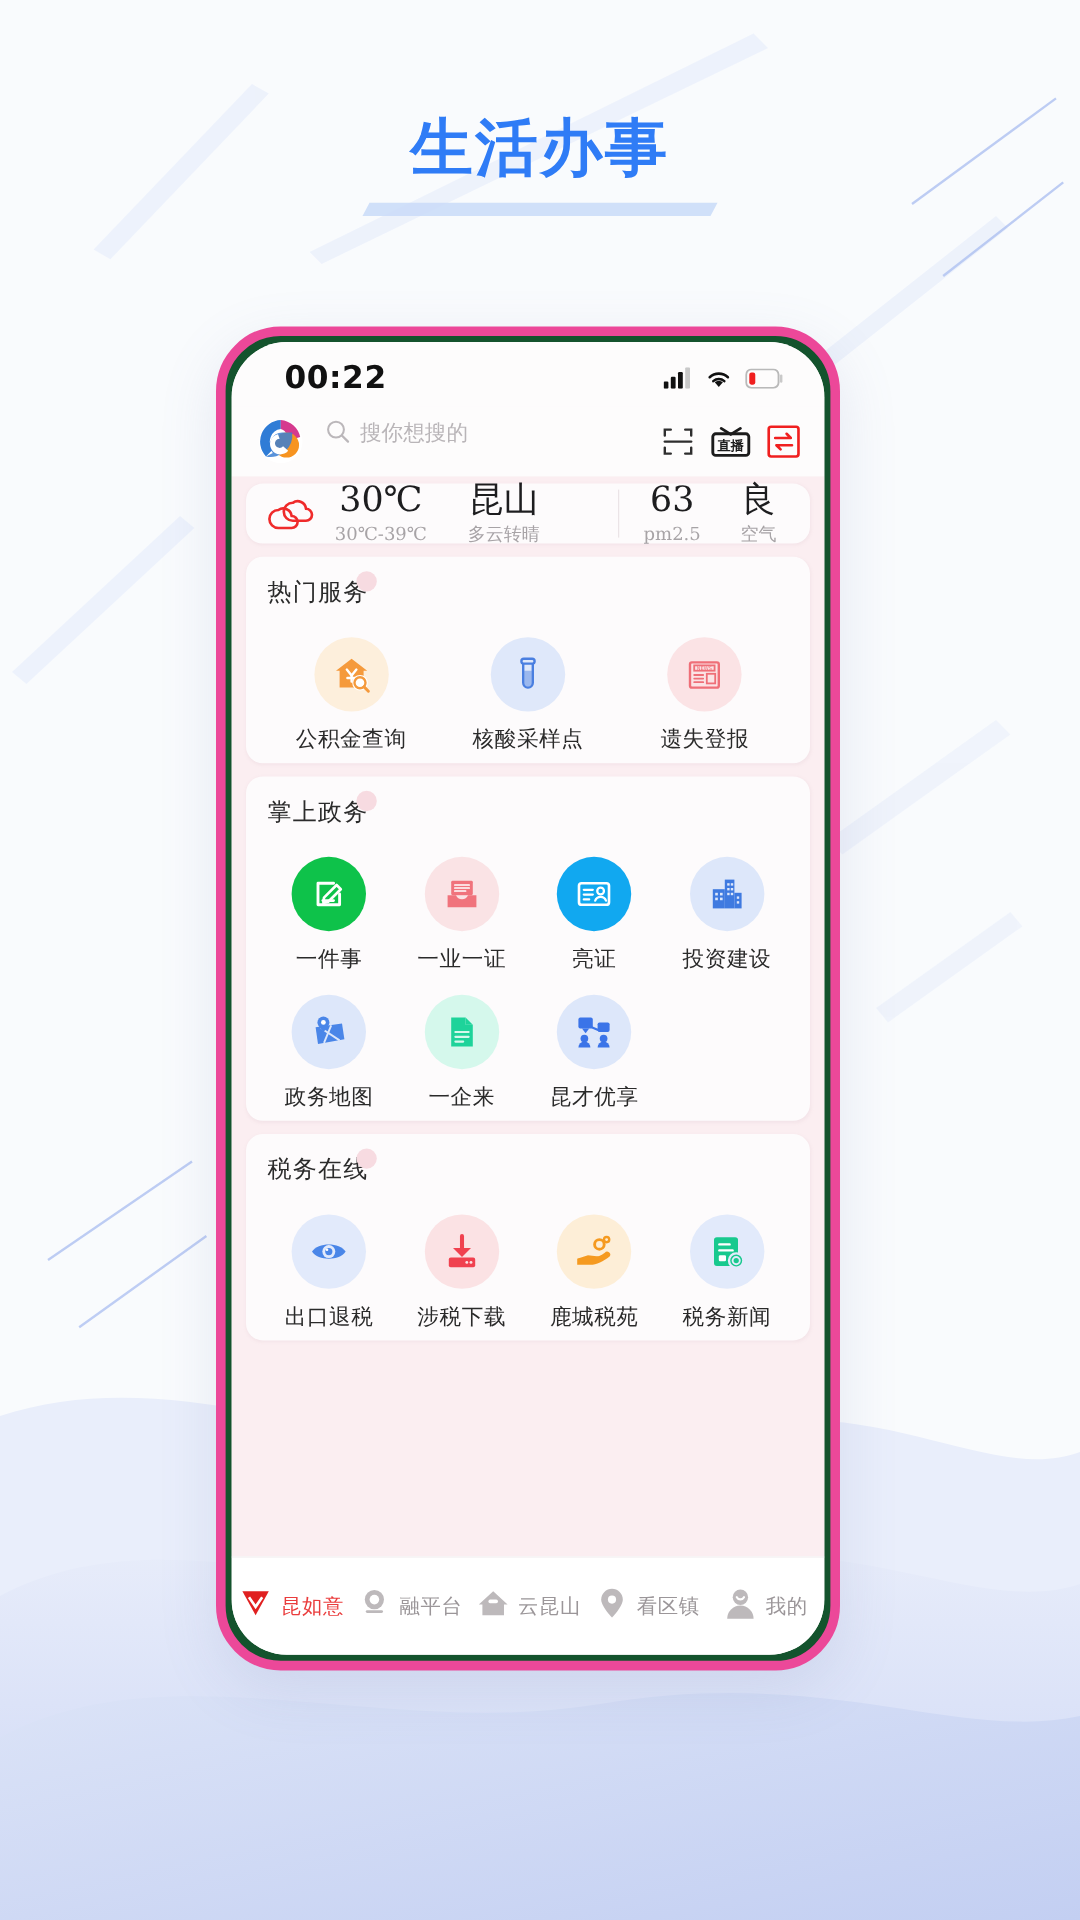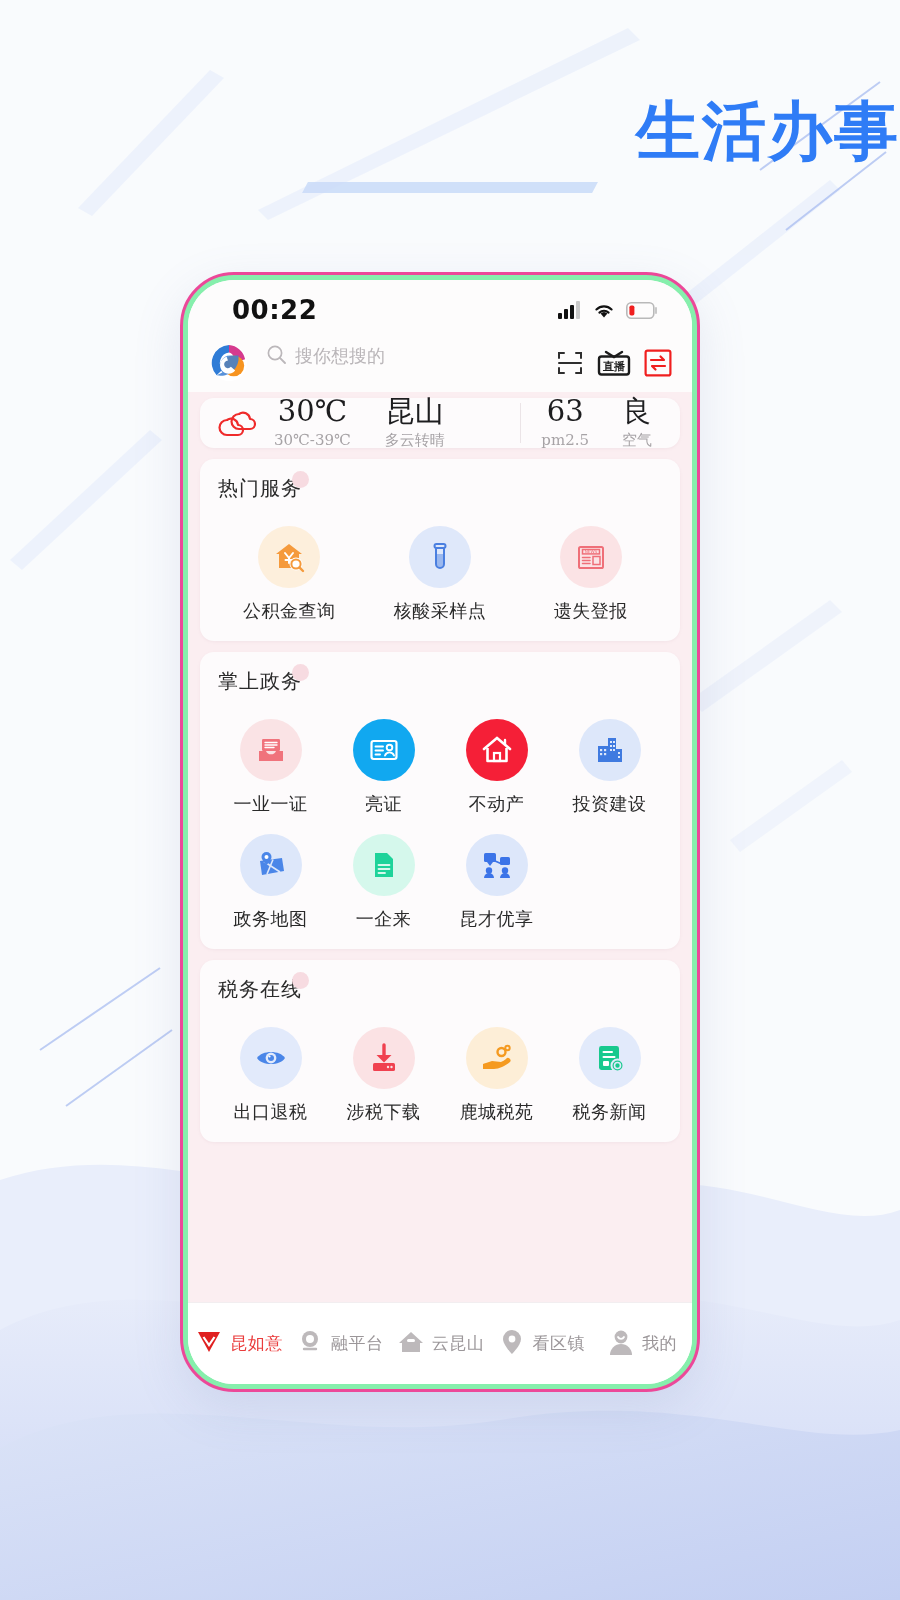--- a/index.html
+++ b/index.html
@@ -15,37 +15,37 @@
   .bg { position:absolute; inset:0; overflow:hidden; z-index:0; }
   .bg svg { position:absolute; inset:0; width:900px; height:1600px; }
 
   
   .title-wrap {
     position:absolute; top:96px; left:0; width:900px;
     text-align:center; z-index:3;
   }
   .title {
     font-family:"DejaVu Sans", sans-serif;
-    font-size:64px; font-weight:bold; color:#2f7cf6;
-    letter-spacing:2px; line-height:1.1;text-align:right;
+    font-size:52px; font-weight:bold; color:#2f7cf6;
+    letter-spacing:2px; line-height:1.1;
   }
   .title-underline {
     margin:16px auto 0; width:290px; height:11px;
     background:#c9daf8;
     transform:skewX(-28deg);
     opacity:.85;
   }
 
   
   .phone {
     position:absolute; left:180px; top:272px;
     width:520px; height:1120px;
     border-radius:54px;
-    background:#86efac;
-    border:3px solid #ec4899;
+    background:#14532d;
+    border:8px solid #ec4899;
     box-shadow:0 16px 48px rgba(120,130,180,.16);
     z-index:4;
     overflow:hidden;
     display:flex; flex-direction:column;
   }
   .screen {
     flex:1; margin:5px; border-radius:46px;
     background:#fdfafb; overflow:hidden;
     display:flex; flex-direction:column;
   }
@@ -115,21 +115,21 @@
   .ann-dot {
     position:absolute; right:2px; top:-2px; width:16px; height:16px;
     border-radius:50%; background:#f6dbe0;
   }
   .ann-text {
     font-family:"DejaVu Sans", sans-serif;
     font-size:19px; color:#20201f; line-height:1.5; letter-spacing:.3px;
   }
 
   
-  .section { padding:16px 14px 18px; }
+  .section { padding:16px 14px 8px; }
   .sec-title-row { display:flex; align-items:flex-start; margin-bottom:6px; padding-left:4px; }
   .sec-title {
     font-family:"DejaVu Sans", sans-serif;
     font-size:20px; color:#2b2b2b; letter-spacing:1px;
   }
   .sec-dot {
     width:17px; height:17px; border-radius:50%;
     background:#f7dbe1; margin-left:-10px; margin-top:-4px;
   }
   .grid { display:flex; flex-wrap:wrap; }
@@ -366,20 +366,30 @@
               </div>
             </div>
           </div>
           <div class="card section" style="margin-bottom: 11px;">
             <div class="sec-title-row">
               <div class="sec-title">掌上政务</div>
               <div class="sec-dot"></div>
             </div>
             <div class="grid grid4">
               <div class="tile">
+                <div class="ico" style="background:#0ec24a">
+                  <svg width="36" height="36" viewBox="0 0 36 36">
+                    <path d="M9 9 L22 9 M9 9 L9 27 L27 27 L27 18" fill="none" stroke="#ffffff" stroke-width="2.4" stroke-linecap="round" stroke-linejoin="round"></path>
+                <path d="M14 21 L24.5 10.5 L28 14 L17.5 24.5 L13.5 25.5 Z" fill="none" stroke="#ffffff" stroke-width="2.2" stroke-linejoin="round"></path>
+                <path d="M13 23.5 L22 23.5" stroke="#ffffff" stroke-width="2.2" stroke-linecap="round"></path>
+                  </svg>
+                </div>
+                <div class="lbl">一件事</div>
+              </div>
+              <div class="tile">
                 <div class="ico" style="background:#fae3e5">
                   <svg width="36" height="36" viewBox="0 0 36 36">
                     <rect x="9" y="7" width="18" height="12" rx="1.2" fill="#f0737c"></rect>
                 <g stroke="#fff" stroke-width="1.4" stroke-linecap="round">
                       <path d="M12 10.5 L24 10.5"></path>
                       <path d="M12 13 L24 13"></path>
                       <path d="M12 15.5 L21 15.5"></path>
                     </g>
                 <path d="M6 19 L30 19 L30 29 L6 29 Z" fill="#f0737c"></path>
                 <path d="M13 19 A5.4 5.4 0 0 0 23 19" fill="#fae3e5"></path>
@@ -394,31 +404,20 @@
                 <g stroke="#ffffff" stroke-width="1.9" stroke-linecap="round">
                       <path d="M9.5 14.5 L17 14.5"></path>
                       <path d="M9.5 18.5 L17 18.5"></path>
                       <path d="M9.5 22.5 L14 22.5"></path>
                     </g>
                 <circle cx="23.5" cy="15.5" r="2.8" fill="none" stroke="#ffffff" stroke-width="1.9"></circle>
                 <path d="M19 23.5 A4.8 4.8 0 0 1 28 23.5" fill="none" stroke="#ffffff" stroke-width="1.9" stroke-linecap="round"></path>
                   </svg>
                 </div>
                 <div class="lbl">亮证</div>
-              </div>
-              <div class="tile">
-                <div class="ico" style="background:#f51f37">
-                  <svg width="36" height="36" viewBox="0 0 36 36">
-                    <path d="M18 6 L31 17 M18 6 L5 17" stroke="#ffffff" stroke-width="2.6" fill="none" stroke-linecap="round"></path>
-                <path d="M8.5 16 L8.5 29 L27.5 29 L27.5 16" fill="none" stroke="#ffffff" stroke-width="2.6" stroke-linejoin="round"></path>
-                <rect x="15" y="21" width="6" height="8" fill="none" stroke="#ffffff" stroke-width="2.2"></rect>
-                <path d="M26 8 L26 12" stroke="#ffffff" stroke-width="2.4" stroke-linecap="round"></path>
-                  </svg>
-                </div>
-                <div class="lbl">不动产</div>
               </div>
               <div class="tile">
                 <div class="ico" style="background:#dde7fa">
                   <svg width="36" height="36" viewBox="0 0 36 36">
                     <rect x="6" y="14" width="10" height="16" fill="#3f7ae0"></rect>
                 <rect x="16" y="6" width="8" height="24" fill="#3f7ae0"></rect>
                 <rect x="24" y="17" width="6" height="13" fill="#3f7ae0"></rect>
                 <g fill="#dde7fa">
                       <rect x="8" y="17" width="2.2" height="2.2"></rect>
                       <rect x="12" y="17" width="2.2" height="2.2"></rect>

